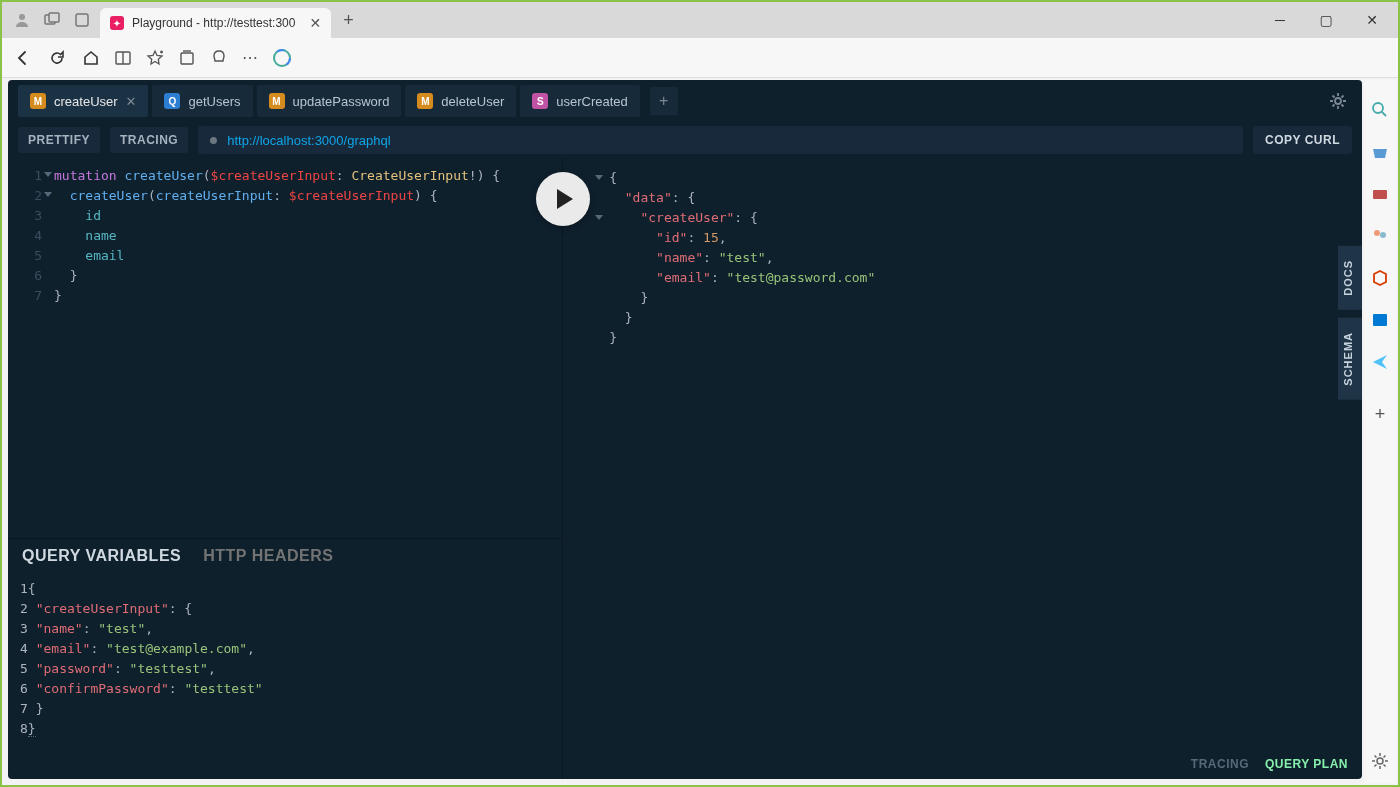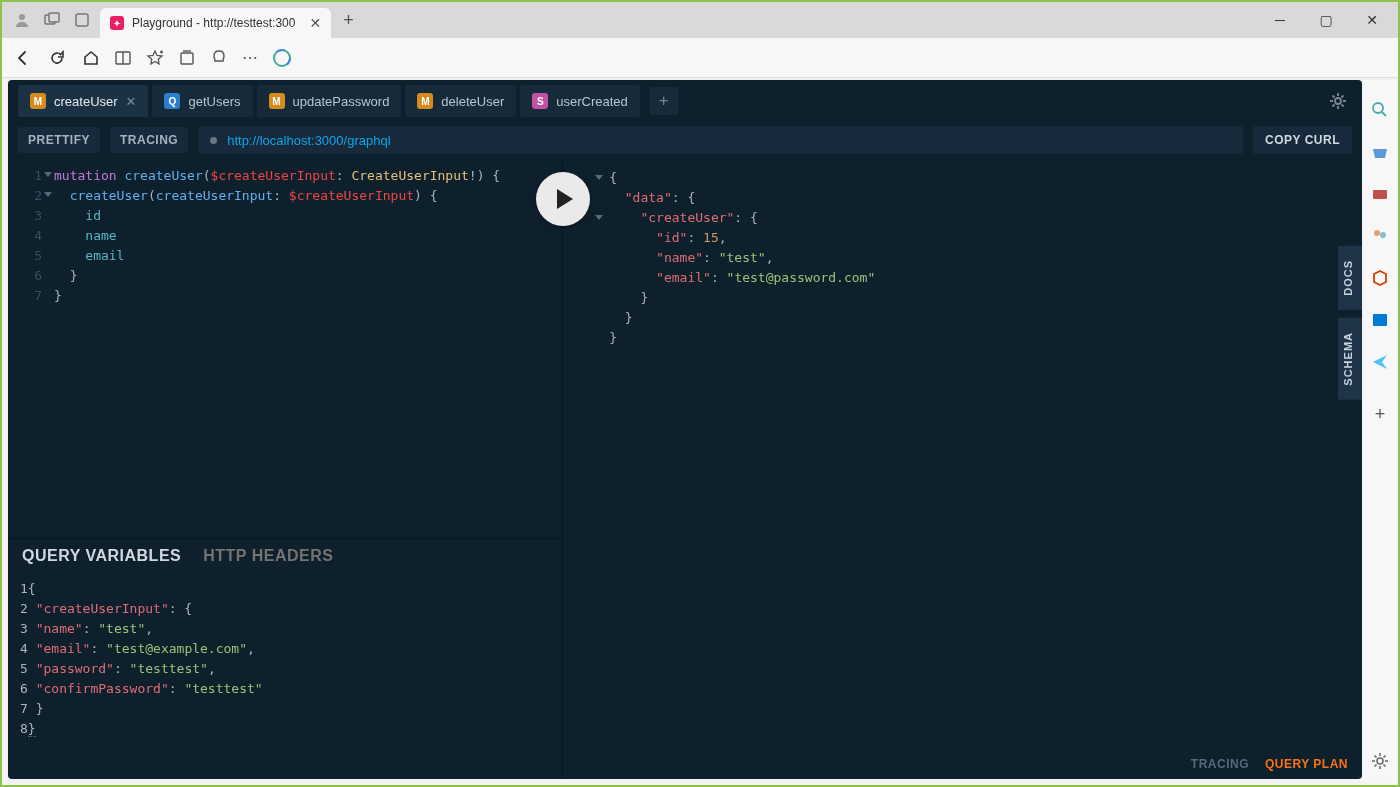--- a/index.html
+++ b/index.html
@@ -130,21 +130,21 @@
 
 .side-docs {
   position:absolute; right:0; top:88px; width:24px; display:flex; flex-direction:column; gap:8px;
 }
 .side-tab {
   background:#1f3547; color:#c7d3de; writing-mode:vertical-rl; transform:rotate(180deg);
   font-size:11px; font-weight:600; letter-spacing:1px; padding:14px 4px; cursor:pointer; text-align:center;
 }
 
 .pg-footer { position:absolute; right:14px; bottom:8px; font-size:12px; font-weight:600; letter-spacing:0.5px; color:#56697a; display:flex; gap:16px;}
-.pg-footer span:last-child { color:#f97316;}
+.pg-footer span:last-child { color:#86efac;}
 
 svg { display:block; }
 </style>
 </head>
 <body>
 
 <div class="browser-titlebar">
   <div class="title-left">
     <span class="ti-icon">
       <svg width="16" height="16" viewBox="0 0 16 16">

